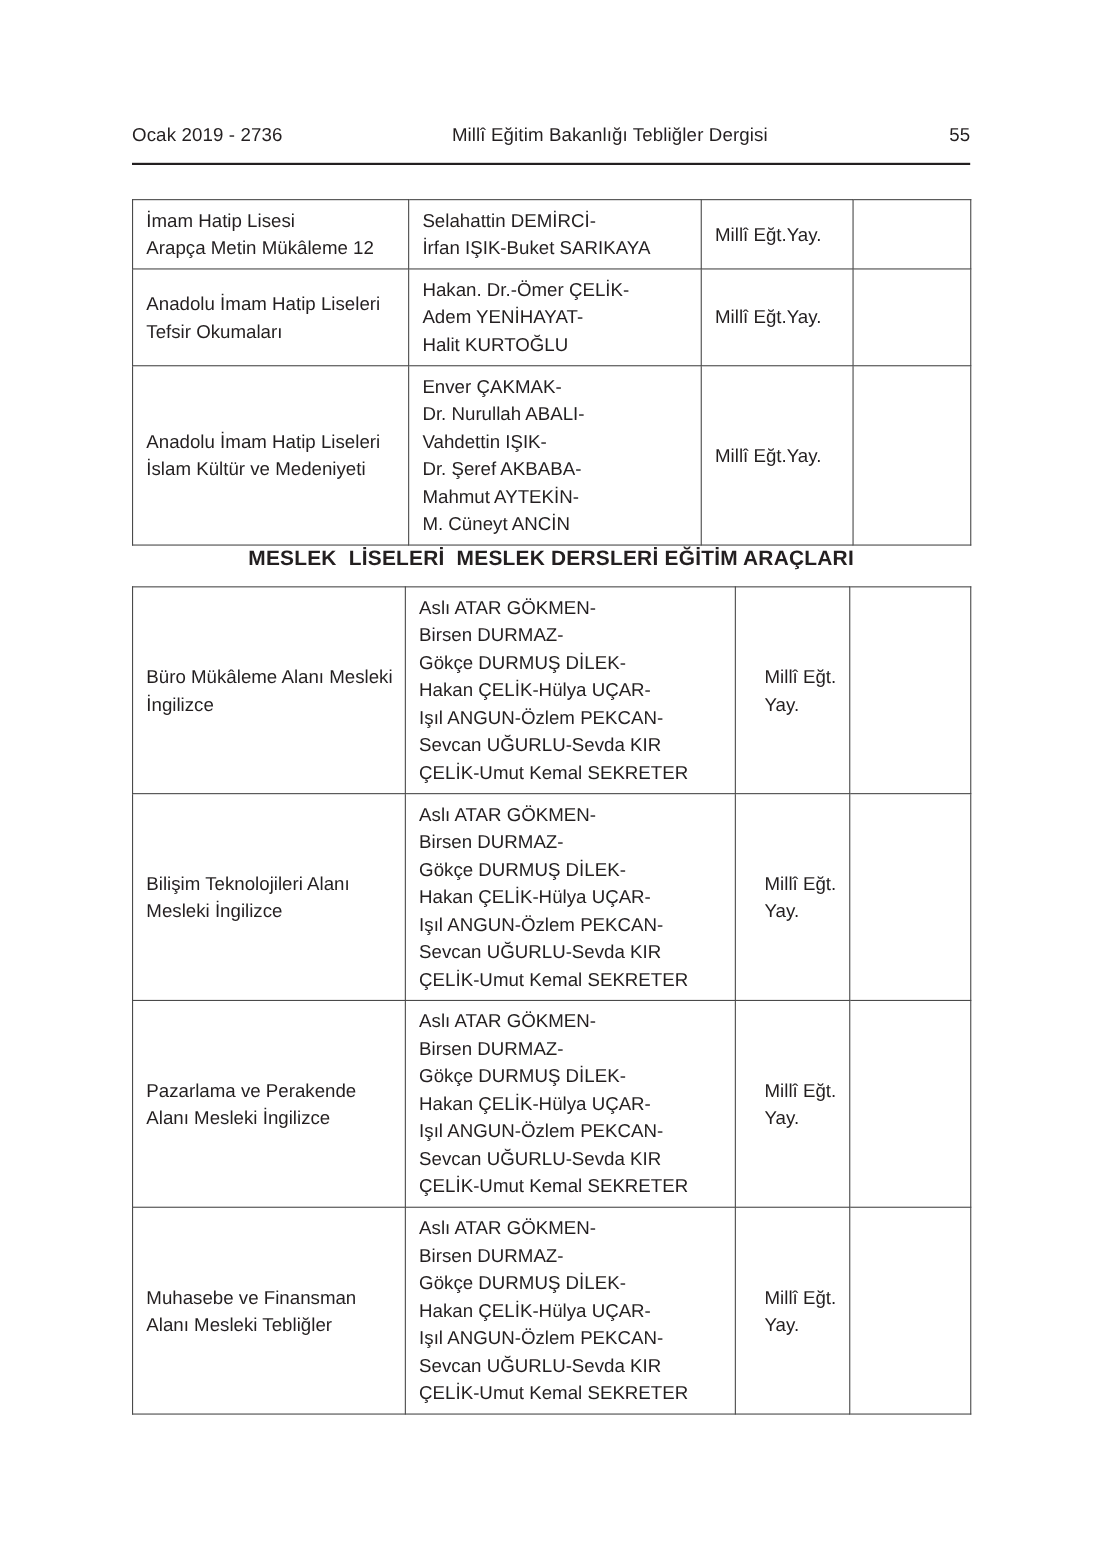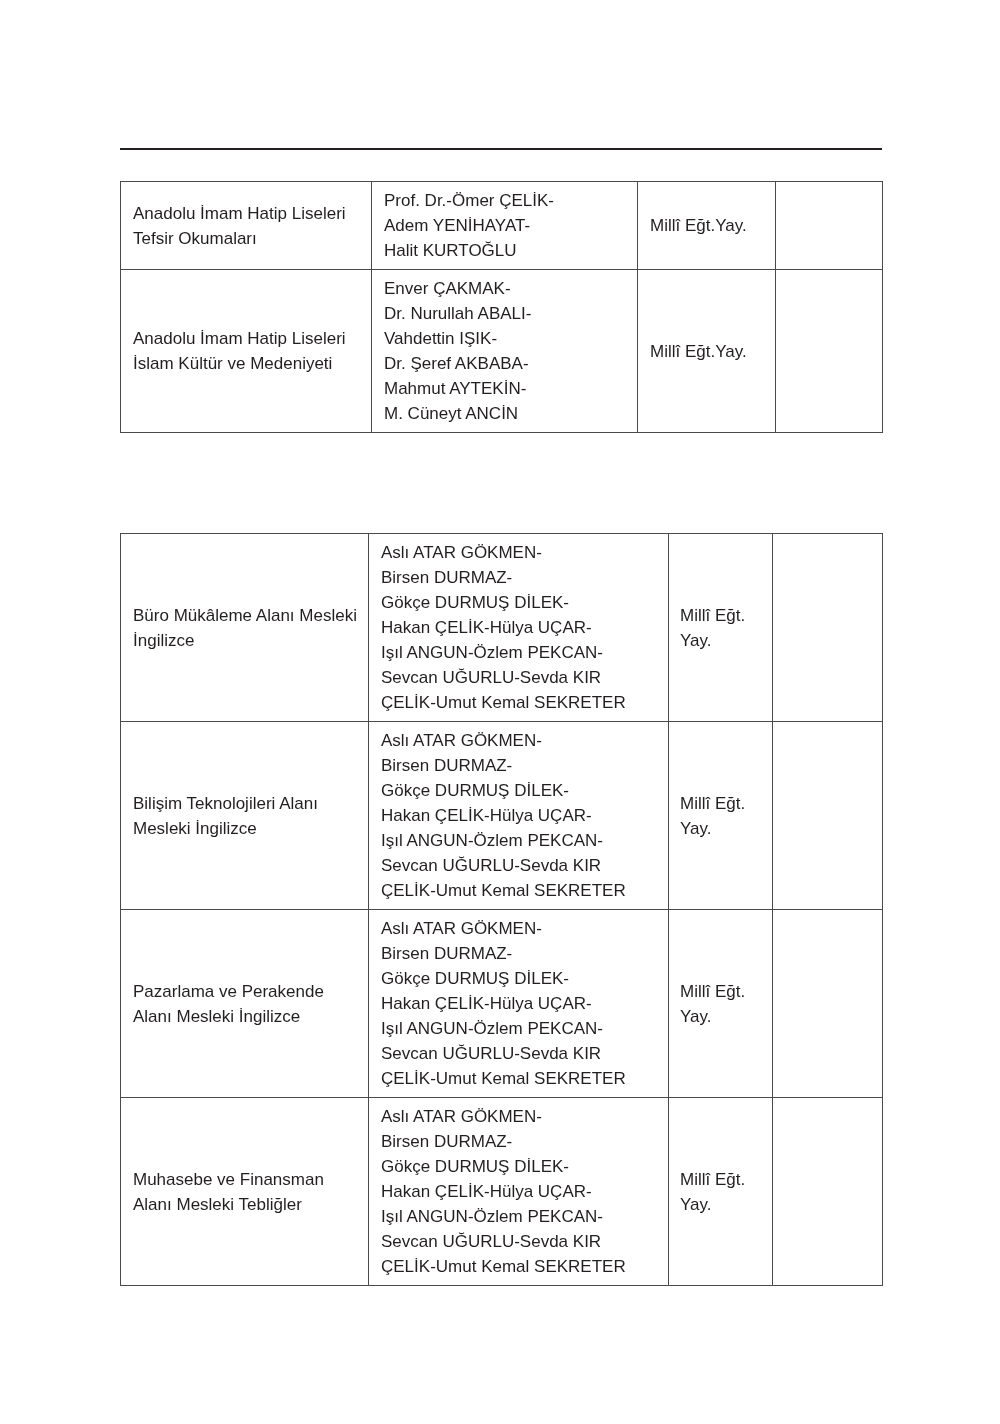--- a/index.html
+++ b/index.html
@@ -98,61 +98,75 @@
     top: 533px;
     width: 762px;
   }
   #table-two .col-title     { width: 248px; }
   #table-two .col-authors   { width: 300px; }
   #table-two .col-publisher { width: 104px; }
   #table-two .col-extra     { width: 110px; }
 
   #table-two td { height: 146px; }
   #table-two .cell-authors { line-height: 25px; }
-  #table-two .cell-publisher { padding-left: 11px; }
+  #table-two .cell-publisher { padding-left: 26px; }
 </style>
 </head>
 <body>
 
 <div class="page">
 
+  <div class="page-header">
+    <span class="hdr-left">Ocak 2019 - 2736</span>
+    <span class="hdr-center">Millî Eğitim Bakanlığı Tebliğler Dergisi</span>
+    <span class="hdr-right">55</span>
+  </div>
   <div class="header-rule"></div>
 
   <table id="table-one" class="book-table">
     <colgroup>
       <col class="col-title">
         <col class="col-authors">
         <col class="col-publisher">
         <col class="col-extra">
     </colgroup>
     <tbody>
+      <tr class="r1">
+        <td class="cell-title">İmam Hatip Lisesi
+Arapça Metin Mükâleme 12</td>
+        <td class="cell-authors">Selahattin DEMİRCİ-
+İrfan IŞIK-Buket SARIKAYA</td>
+        <td class="cell-publisher">Millî Eğt.Yay.</td>
+        <td class="cell-extra"></td>
+      </tr>
       <tr class="r2">
         <td class="cell-title">Anadolu İmam Hatip Liseleri
 Tefsir Okumaları</td>
-        <td class="cell-authors">Prof. Dr.-Ömer ÇELİK-
+        <td class="cell-authors">Hakan. Dr.-Ömer ÇELİK-
 Adem YENİHAYAT-
 Halit KURTOĞLU</td>
         <td class="cell-publisher">Millî Eğt.Yay.</td>
         <td class="cell-extra"></td>
       </tr>
       <tr class="r3">
         <td class="cell-title">Anadolu İmam Hatip Liseleri
 İslam Kültür ve Medeniyeti</td>
         <td class="cell-authors">Enver ÇAKMAK-
 Dr. Nurullah ABALI-
 Vahdettin IŞIK-
 Dr. Şeref AKBABA-
 Mahmut AYTEKİN-
 M. Cüneyt ANCİN</td>
         <td class="cell-publisher">Millî Eğt.Yay.</td>
         <td class="cell-extra"></td>
       </tr>
     </tbody>
   </table>
 
+  <div class="section-heading">MESLEK  LİSELERİ  MESLEK DERSLERİ EĞİTİM ARAÇLARI</div>
 
   <table id="table-two" class="book-table">
     <colgroup>
       <col class="col-title">
         <col class="col-authors">
         <col class="col-publisher">
         <col class="col-extra">
     </colgroup>
     <tbody>
       <tr>

